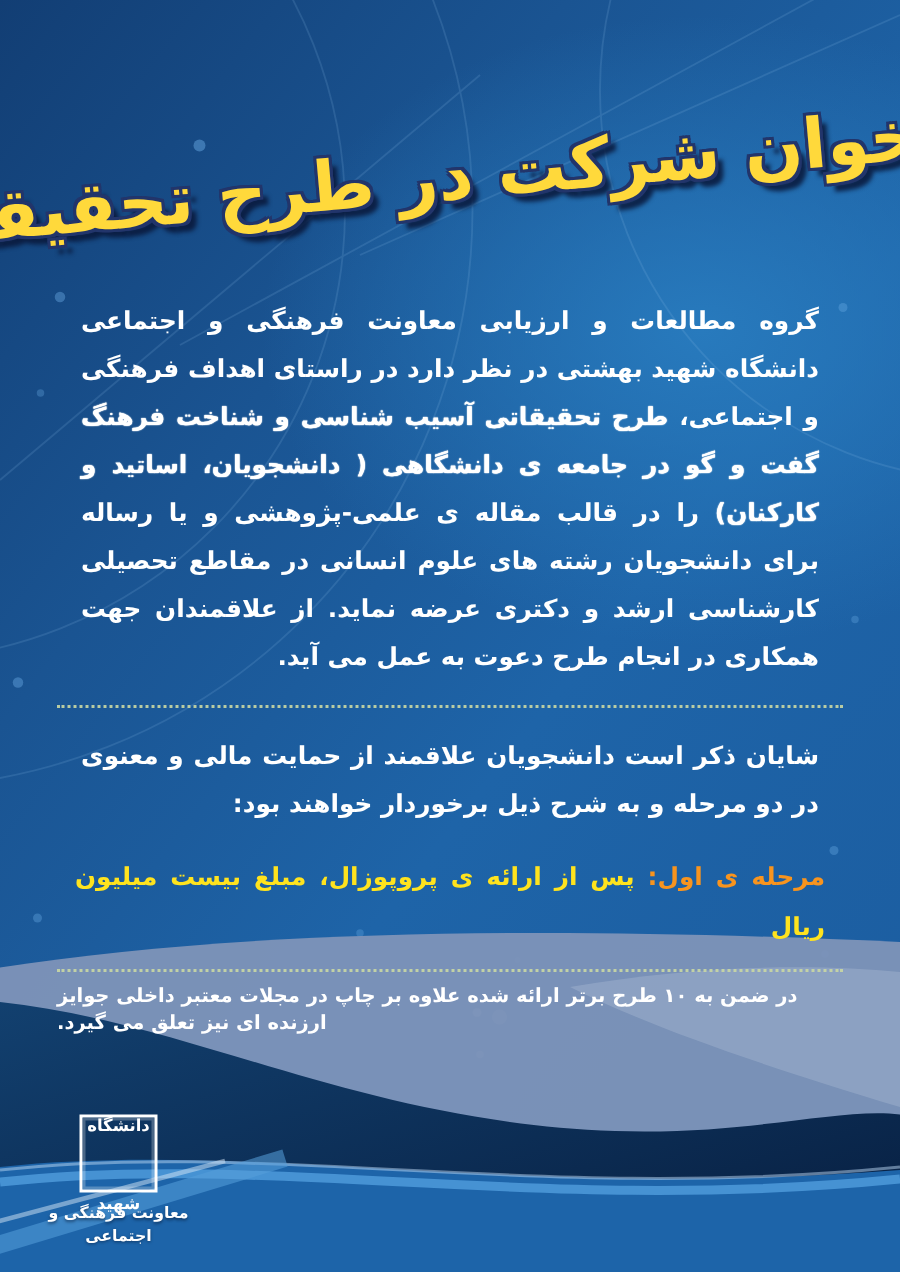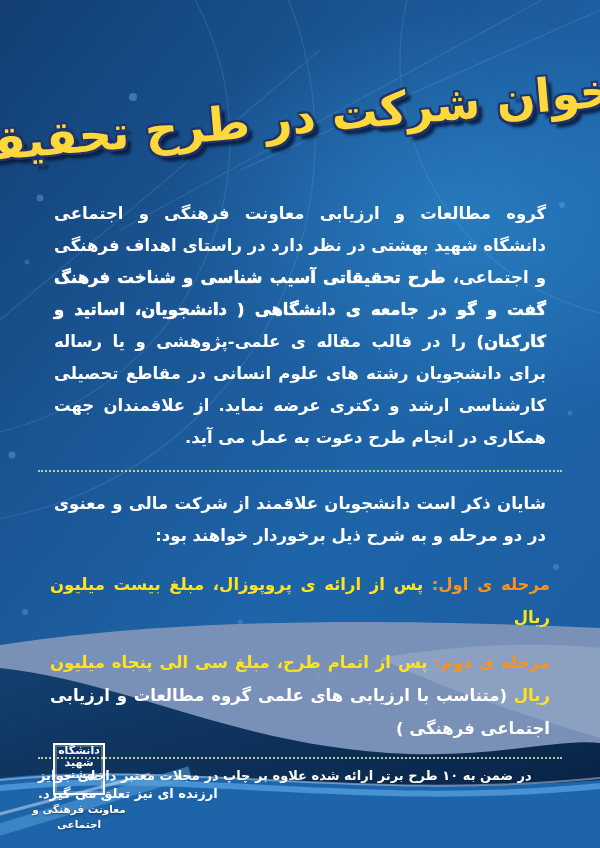--- a/index.html
+++ b/index.html
@@ -33,21 +33,21 @@
   .stage .amt{color:#ffe31e;}
   .bonus{
     margin:8px 0 0;color:#fff;font-weight:bold;font-size:13px;line-height:18px;
     direction:rtl;text-align:left;
   }
   .footer{position:absolute;left:32px;bottom:16px;width:94px;text-align:center;color:#fff;z-index:2;}
   .logo-box{
     width:48px;height:48px;margin:0 auto 7px;border:2px solid #fff;
     box-shadow:inset 0 0 0 2px rgba(255,255,255,.25);
     display:flex;flex-direction:column;align-items:center;justify-content:flex-start;
-    direction:rtl;font-weight:bold;font-size:11px;line-height:12px;color:#fff;
+    direction:rtl;font-weight:bold;font-size:11px;line-height:12px;color:#fff;gap:40px;
   }
   .org{direction:rtl;font-size:10.5px;line-height:15px;font-weight:bold;text-shadow:0 1px 2px rgba(10,30,60,.6);}
 </style>
 </head>
 <body>
 
 <div class="poster">
 
   <svg class="decor" viewBox="0 0 600 848" xmlns="http://www.w3.org/2000/svg" aria-hidden="true">
     <defs>
@@ -98,25 +98,24 @@
   </svg>
 
   <div class="content">
 
     <div class="title">فراخوان شرکت در طرح تحقیقاتی</div>
 
     <p class="para first" dir="rtl"><span>گروه مطالعات و ارزیابی معاونت فرهنگی و اجتماعی دانشگاه شهید بهشتی در نظر دارد در راستای اهداف فرهنگی و اجتماعی، </span><span class="xb">طرح تحقیقاتی آسیب شناسی و شناخت فرهنگ گفت و گو در جامعه ی دانشگاهی ( دانشجویان، اساتید و کارکنان)</span><span> را در قالب مقاله ی علمی-پژوهشی و یا رساله برای دانشجویان رشته های علوم انسانی در مقاطع تحصیلی کارشناسی ارشد و دکتری عرضه نماید. از علاقمندان جهت همکاری در انجام طرح دعوت به عمل می آید.</span></p>
 
     <hr class="sep">
 
-    <p class="para" dir="rtl">شایان ذکر است دانشجویان علاقمند از شرکت مالی و معنوی در دو مرحله و به شرح ذیل برخوردار خواهند بود:</p>
+    <p class="para" dir="rtl">شایان ذکر است دانشجویان علاقمند از حمایت مالی و معنوی در دو مرحله و به شرح ذیل برخوردار خواهند بود:</p>
 
     <p class="stage" dir="rtl"><span class="lbl">مرحله ی اول:</span><span class="amt"> پس از ارائه ی پروپوزال، مبلغ بیست میلیون ریال</span><span></span></p>
 
-    <p class="stage" dir="rtl"><span class="lbl">مرحله ی دوم:</span><span class="amt"> پس از اتمام طرح، مبلغ سی الی پنجاه میلیون ریال</span><span> (متناسب با ارزیابی های علمی گروه مطالعات و ارزیابی اجتماعی فرهنگی )</span></p>
 
     <hr class="sep">
 
     <p class="bonus" dir="rtl">در ضمن به ۱۰ طرح برتر ارائه شده علاوه بر چاپ در مجلات معتبر داخلی جوایز ارزنده ای نیز تعلق می گیرد.</p>
 
   </div>
 
   <div class="footer">
     <div class="logo-box">
       <span>دانشگاه</span>

